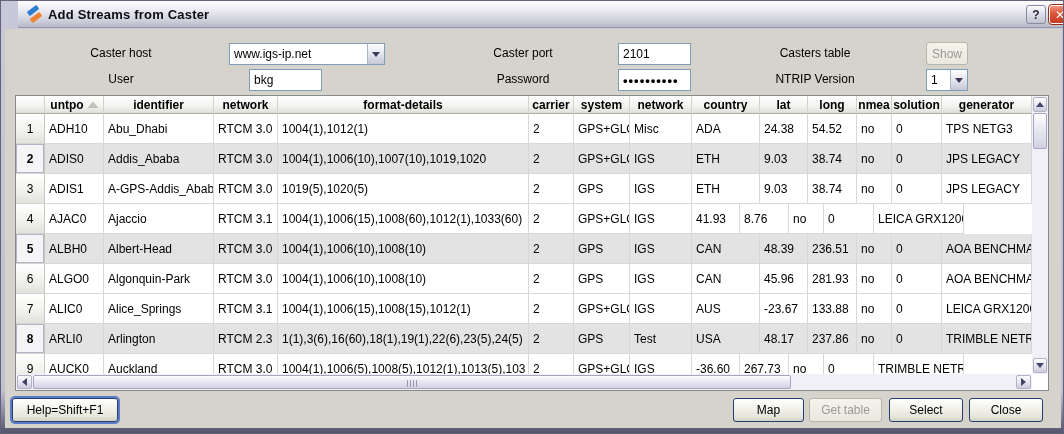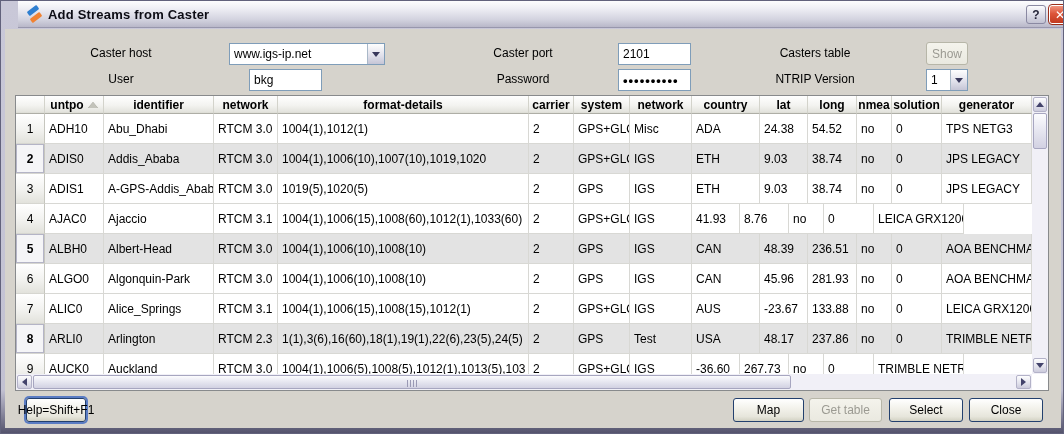--- a/index.html
+++ b/index.html
@@ -324,19 +324,19 @@
           </div>
         <div class="sb-thumb" style="left:17px;top:1px;width:758px;height:14px;">
             <div class="grip-h"></div>
           </div>
         <div class="sb-btn" style="right:1px;top:1px;width:15px;height:14px;">
             <div class="arr-rt"></div>
           </div>
       </div>
     </div>
 
-    <div class="btn focusring" style="left:21px;top:369px;width:60px;">Help=Shift+F1</div>
+    <div class="btn focusring" style="left:7px;top:369px;width:106px;">Help=Shift+F1</div>
     <div class="btn" style="left:728px;top:369px;width:71px;">Map</div>
     <div class="btn disabled" style="left:804px;top:369px;width:73px;">Get table</div>
     <div class="btn" style="left:884px;top:369px;width:74px;">Select</div>
     <div class="btn" style="left:964px;top:369px;width:74px;">Close</div>
   </div>
 </div>
 
 </body></html>

